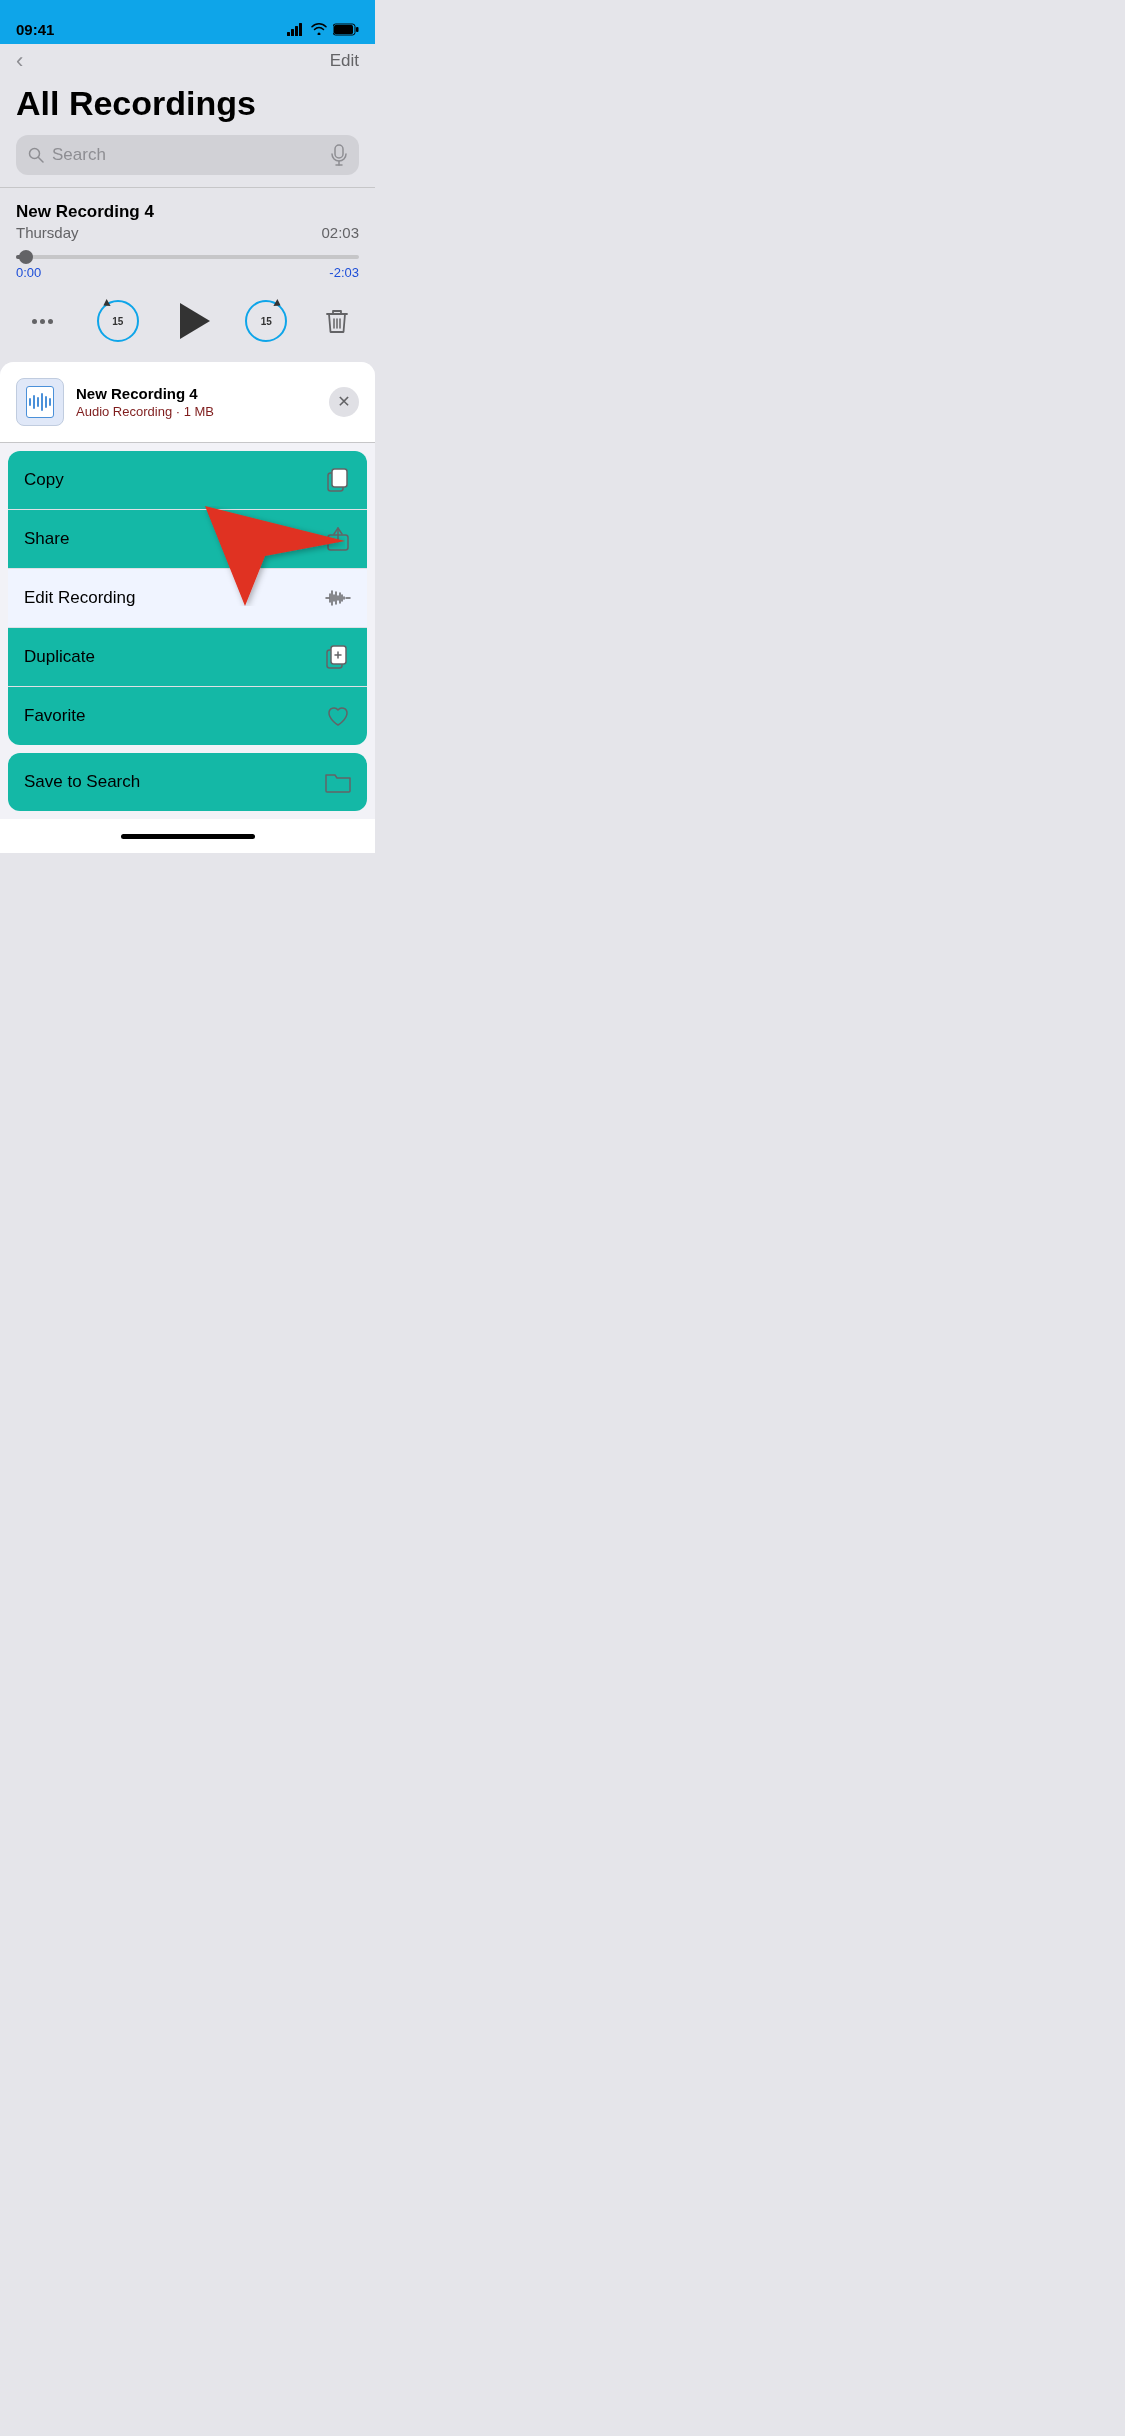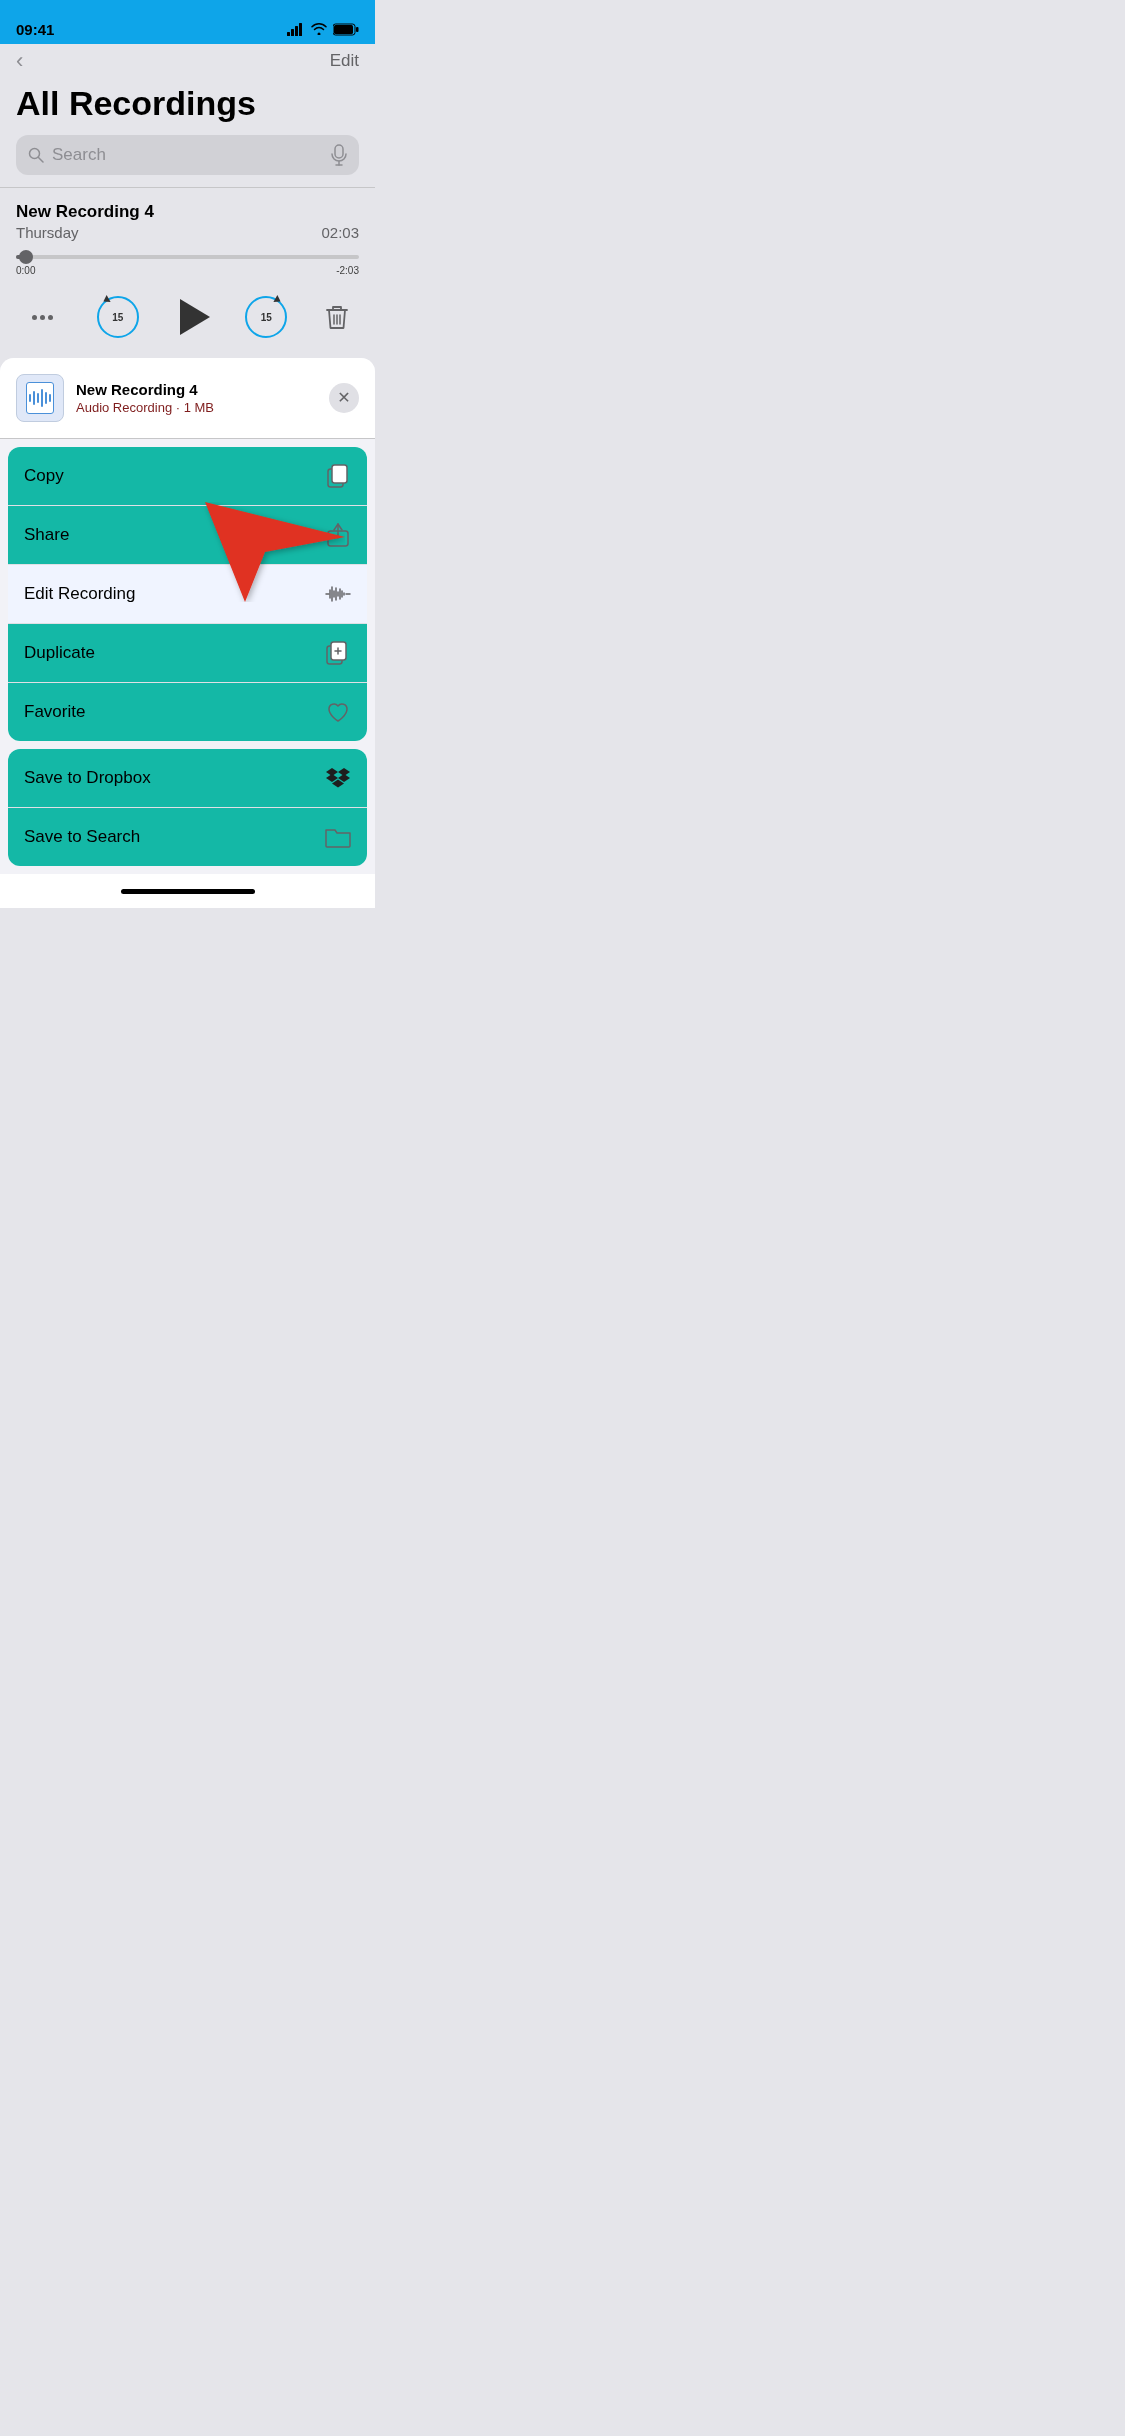--- a/index.html
+++ b/index.html
@@ -133,22 +133,22 @@
       position: absolute;
       top: -5px;
       left: 1%;
     }
     .progress-times {
       display: flex;
       justify-content: space-between;
       margin-top: 6px;
     }
     .time-label {
-      font-size: 10px;
-      color: #404040;
+      font-size: 13px;
+      color: #1d4ed8;
     }
 
     
     .controls {
       display: flex;
       align-items: center;
       justify-content: space-between;
       padding: 16px 8px 16px;
     }
     .ctrl-btn {
@@ -551,32 +551,20 @@
         <div class="menu-icon">
           <svg width="24" height="22" viewBox="0 0 24 22" fill="none">
             <path d="M12 20s-9-5.5-9-12a5 5 0 0 1 9-3 5 5 0 0 1 9 3c0 6.5-9 12-9 12z" stroke="#636366" stroke-width="1.5" stroke-linecap="round" stroke-linejoin="round"></path>
           </svg>
         </div>
       </div>
     </div>
 
     <div class="menu-section" style="margin-top: 8px;">
 
-      <div class="menu-item">
-        <span class="menu-label">Save to Dropbox</span>
-        <div class="menu-icon">
-          <svg width="24" height="22" viewBox="0 0 24 22" fill="none">
-            <polygon points="6,1 12,5 6,9 0,5" fill="#1e1e1e" stroke="none"></polygon>
-            <polygon points="18,1 24,5 18,9 12,5" fill="#1e1e1e" stroke="none"></polygon>
-            <polygon points="0,11 6,7 12,11 6,15" fill="#1e1e1e" stroke="none"></polygon>
-            <polygon points="12,11 18,7 24,11 18,15" fill="#1e1e1e" stroke="none"></polygon>
-            <polygon points="6,16.5 12,12.5 18,16.5 12,20.5" fill="#1e1e1e" stroke="none"></polygon>
-          </svg>
-        </div>
-      </div>
 
       <div class="menu-item" style="border-bottom:none;">
         <span class="menu-label">Save to Search</span>
         <div class="menu-icon">
           <svg width="26" height="22" viewBox="0 0 26 22" fill="none">
             <path d="M1 4h9l2 3h13v13a1 1 0 0 1-1 1H2a1 1 0 0 1-1-1V4z" stroke="#636366" stroke-width="1.5" stroke-linejoin="round" fill="none"></path>
           </svg>
         </div>
       </div>
     </div>

